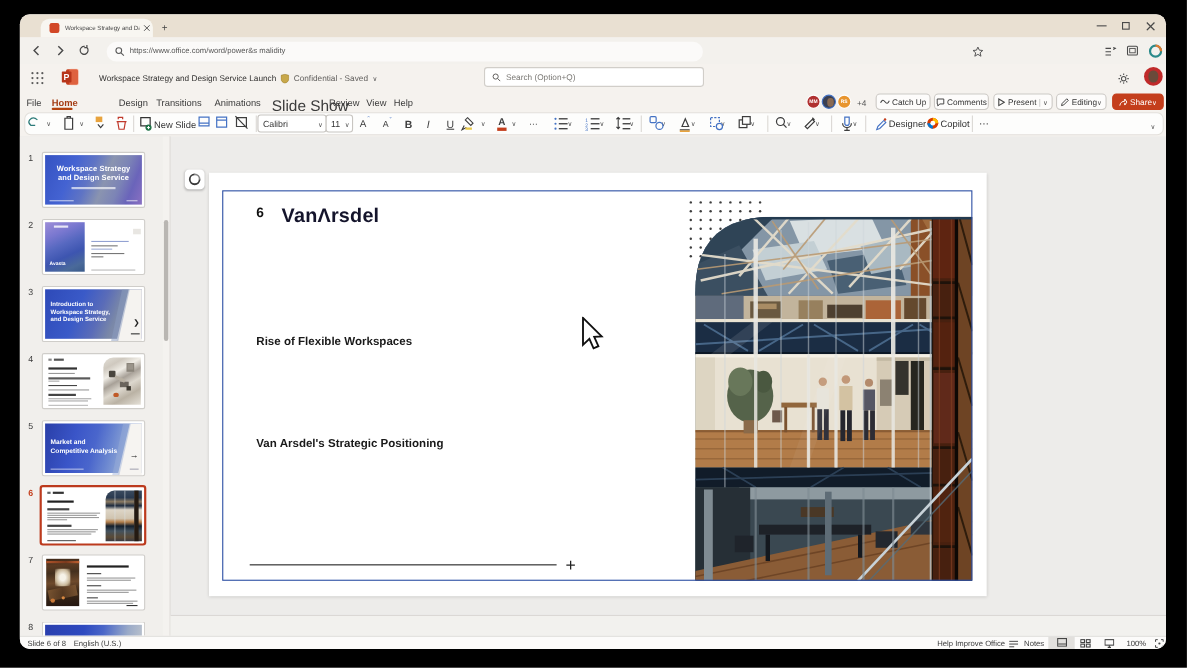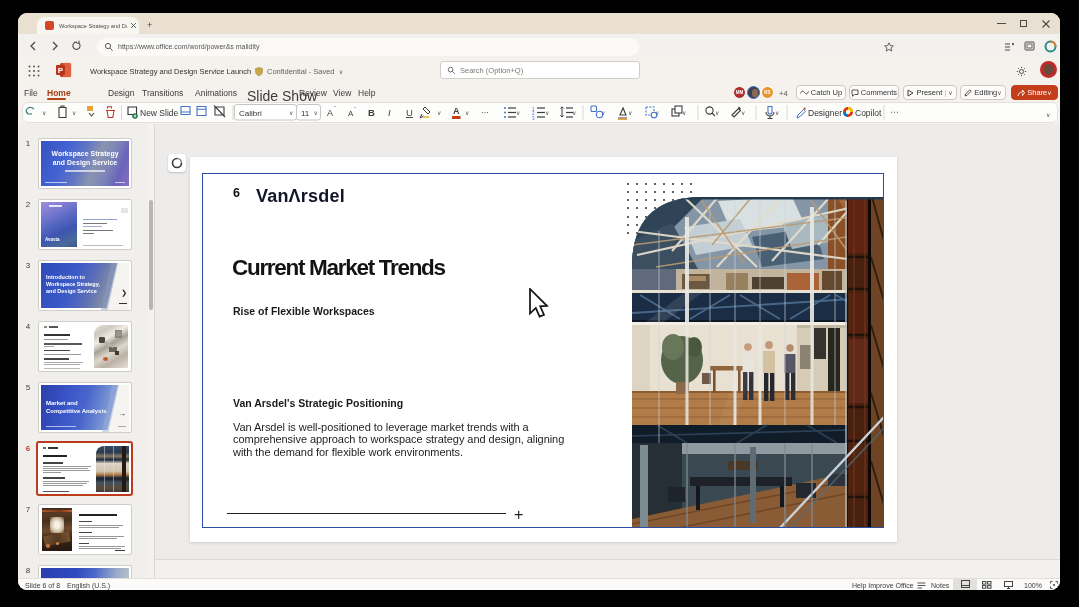--- a/index.html
+++ b/index.html
@@ -667,24 +667,22 @@
         <polygon points="86,228 122,125 138,125 102,228" fill="rgba(255,255,255,0.05)"></polygon>
         <rect x="0" y="0" width="252" height="2.5" fill="#233a50"></rect>
       </g>
     </svg>
   </div>
 
   <div class="a" style="left:184px;top:160px;width:682px;height:355px;border:1.2px solid #2b4ea3;"></div>
 
   <div class="a" style="left:215px;top:173px;font-size:12.5px;font-weight:bold;color:#111;">6</div>
   <div class="a" style="left:238px;top:173px;font-size:18px;font-weight:bold;color:#14142b;letter-spacing:0.2px;">VanΛrsdel</div>
-  <div class="a" style="left:214px;top:241.5px;font-size:22.5px;font-weight:bold;color:#131313;letter-spacing:-1.3px;">Current Market Trends</div>
   <div class="a" style="left:215px;top:291.5px;font-size:10.5px;font-weight:bold;color:#1a1a1a;">Rise of Flexible Workspaces</div>
   <div class="a" style="left:215px;top:384px;font-size:10.5px;font-weight:bold;color:#1a1a1a;">Van Arsdel's Strategic Positioning</div>
-  <div class="a" style="left:215px;top:408px;width:345px;font-size:11px;line-height:12.3px;color:#1e1e1e;letter-spacing:-0.05px;">Van Arsdel is well-positioned to leverage market trends with a comprehensive approach to workspace strategy and design, aligning with the demand for flexible work environments.</div>
   <div class="a" style="left:209px;top:500px;width:279px;height:1.2px;background:#222;"></div>
   <div class="a" style="left:496px;top:492.5px;font-size:16px;font-weight:normal;color:#222;">+</div>
 
   <svg class="a" style="left:511px;top:275px;" width="20" height="31" viewBox="0 0 20 31">
     <path d="M1,1 L1,25.5 L6.8,20 L10.6,28.6 L15,26.7 L11.2,18.3 L18,17.8 Z" fill="#fff" stroke="#111" stroke-width="1.7" stroke-linejoin="miter"></path>
   </svg>
 
   <div class="a statusbar"></div>
   <div class="a" style="left:7px;top:569px;font-size:7px;color:#3b3b3b;">Slide 6 of 8</div>
   <div class="a" style="left:49px;top:569px;font-size:7px;color:#3b3b3b;">English (U.S.)</div>

